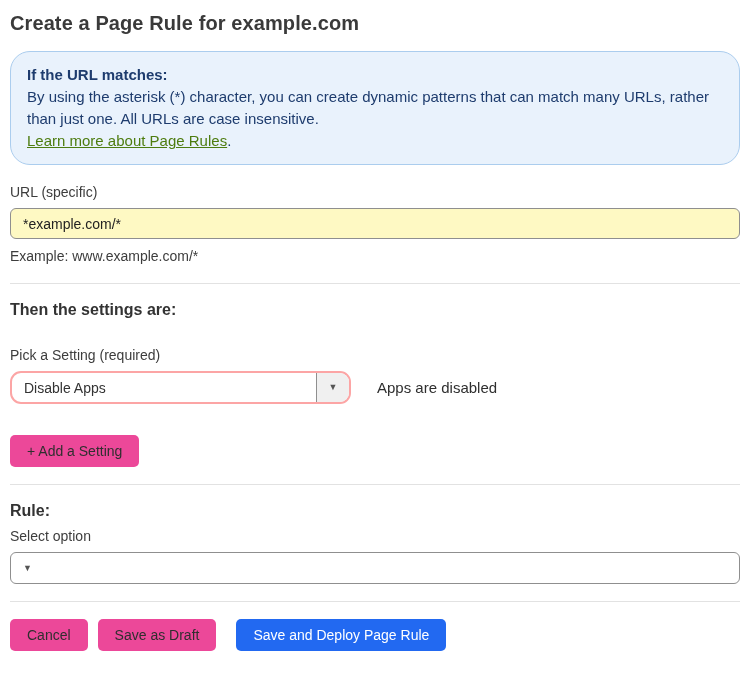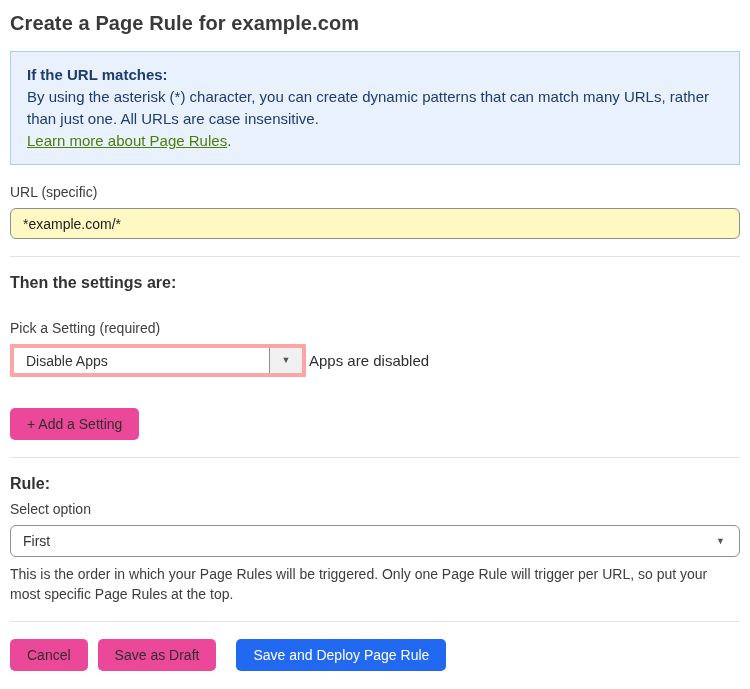--- a/index.html
+++ b/index.html
@@ -16,21 +16,21 @@
     font-weight: bold;
     color: #3a3a3a;
     margin: 2px 0 16px 0;
     letter-spacing: 0.1px;
   }
 
   
   .info-box {
     background: #e9f2fc;
     border: 1px solid #abcdee;
-    border-radius: 0;
+    border-radius: 20px;
     padding: 12px 16px;
     color: #1e3c6e;
     font-size: 15px;
     line-height: 22px;
   }
   .info-box .info-heading { font-weight: bold; }
   .info-box a.info-link {
     color: #4d7c0f;
     text-decoration: underline;
     cursor: pointer;
@@ -66,24 +66,24 @@
     color: #333333;
     margin: 15px 0 0 0;
   }
 
   
   .picker-label { margin-top: 28px; }
   .setting-row { display: flex; align-items: center; }
   .select-control {
     display: flex;
     align-items: stretch;
-    width: 296px;
+    width: 341px;
     height: 33px;
-    border: 4px solid #fca5a5;
-    border-radius: 1px;
+    border: 2px solid #fca5a5;
+    border-radius: 11px;
     background: #ffffff;
     overflow: hidden;
     cursor: pointer;
   }
   .select-value {
     flex: 1;
     display: flex;
     align-items: center;
     padding: 0 12px;
     font-size: 14px;
@@ -95,21 +95,21 @@
     align-items: center;
     justify-content: center;
     background: #f0f0f0;
     border-left: 1px solid #8f8f8f;
   }
   .caret {
     font-size: 9px;
     color: #555555;
     line-height: 1;
   }
-  .setting-status { font-size: 15px; color: #2f2f2f; margin-left: 3px; }
+  .setting-status { font-size: 15px; color: #2f2f2f; margin-left: 26px; }
 
   
   .btn {
     display: inline-flex;
     align-items: center;
     justify-content: center;
     height: 32px;
     padding: 0 17px;
     border: none;
     border-radius: 5px;
@@ -155,20 +155,21 @@
 
   <div class="info-box">
     <div class="info-heading">If the URL matches:</div>
     <div class="info-body">By using the asterisk (*) character, you can create dynamic patterns that can match many URLs, rather than just one. All URLs are case insensitive.</div>
     <div class="info-link-line"><a class="info-link">Learn more about Page Rules</a><span>.</span></div>
   </div>
 
   <div class="url-section">
     <div class="field-label">URL (specific)</div>
     <input class="url-input" type="text" value="*example.com/*" style="">
+    <div class="helper-text">Example: www.example.com/*</div>
   </div>
 
   <hr class="divider">
 
   <div class="settings-section">
     <div class="section-heading">Then the settings are:</div>
     <div class="field-label picker-label">Pick a Setting (required)</div>
     <div class="setting-row">
       <div class="select-control">
         <div class="select-value">Disable Apps</div>
@@ -180,24 +181,22 @@
     </div>
     <button class="btn btn-gray add-setting-btn">+ Add a Setting</button>
   </div>
 
   <hr class="divider">
 
   <div class="order-section">
     <div class="section-heading">Rule:</div>
     <div class="field-label order-label">Select option</div>
     <div class="order-select">
-      <div class="select-text">First</div>
       <span class="caret">▼</span>
     </div>
-    <div class="helper-text order-helper">This is the order in which your Page Rules will be triggered. Only one Page Rule will trigger per URL, so put your most specific Page Rules at the top.</div>
   </div>
 
   <hr class="divider">
 
   <div class="footer-buttons">
     <button class="btn btn-gray">Cancel</button>
     <button class="btn btn-gray">Save as Draft</button>
     <button class="btn btn-blue">Save and Deploy Page Rule</button>
   </div>
 

